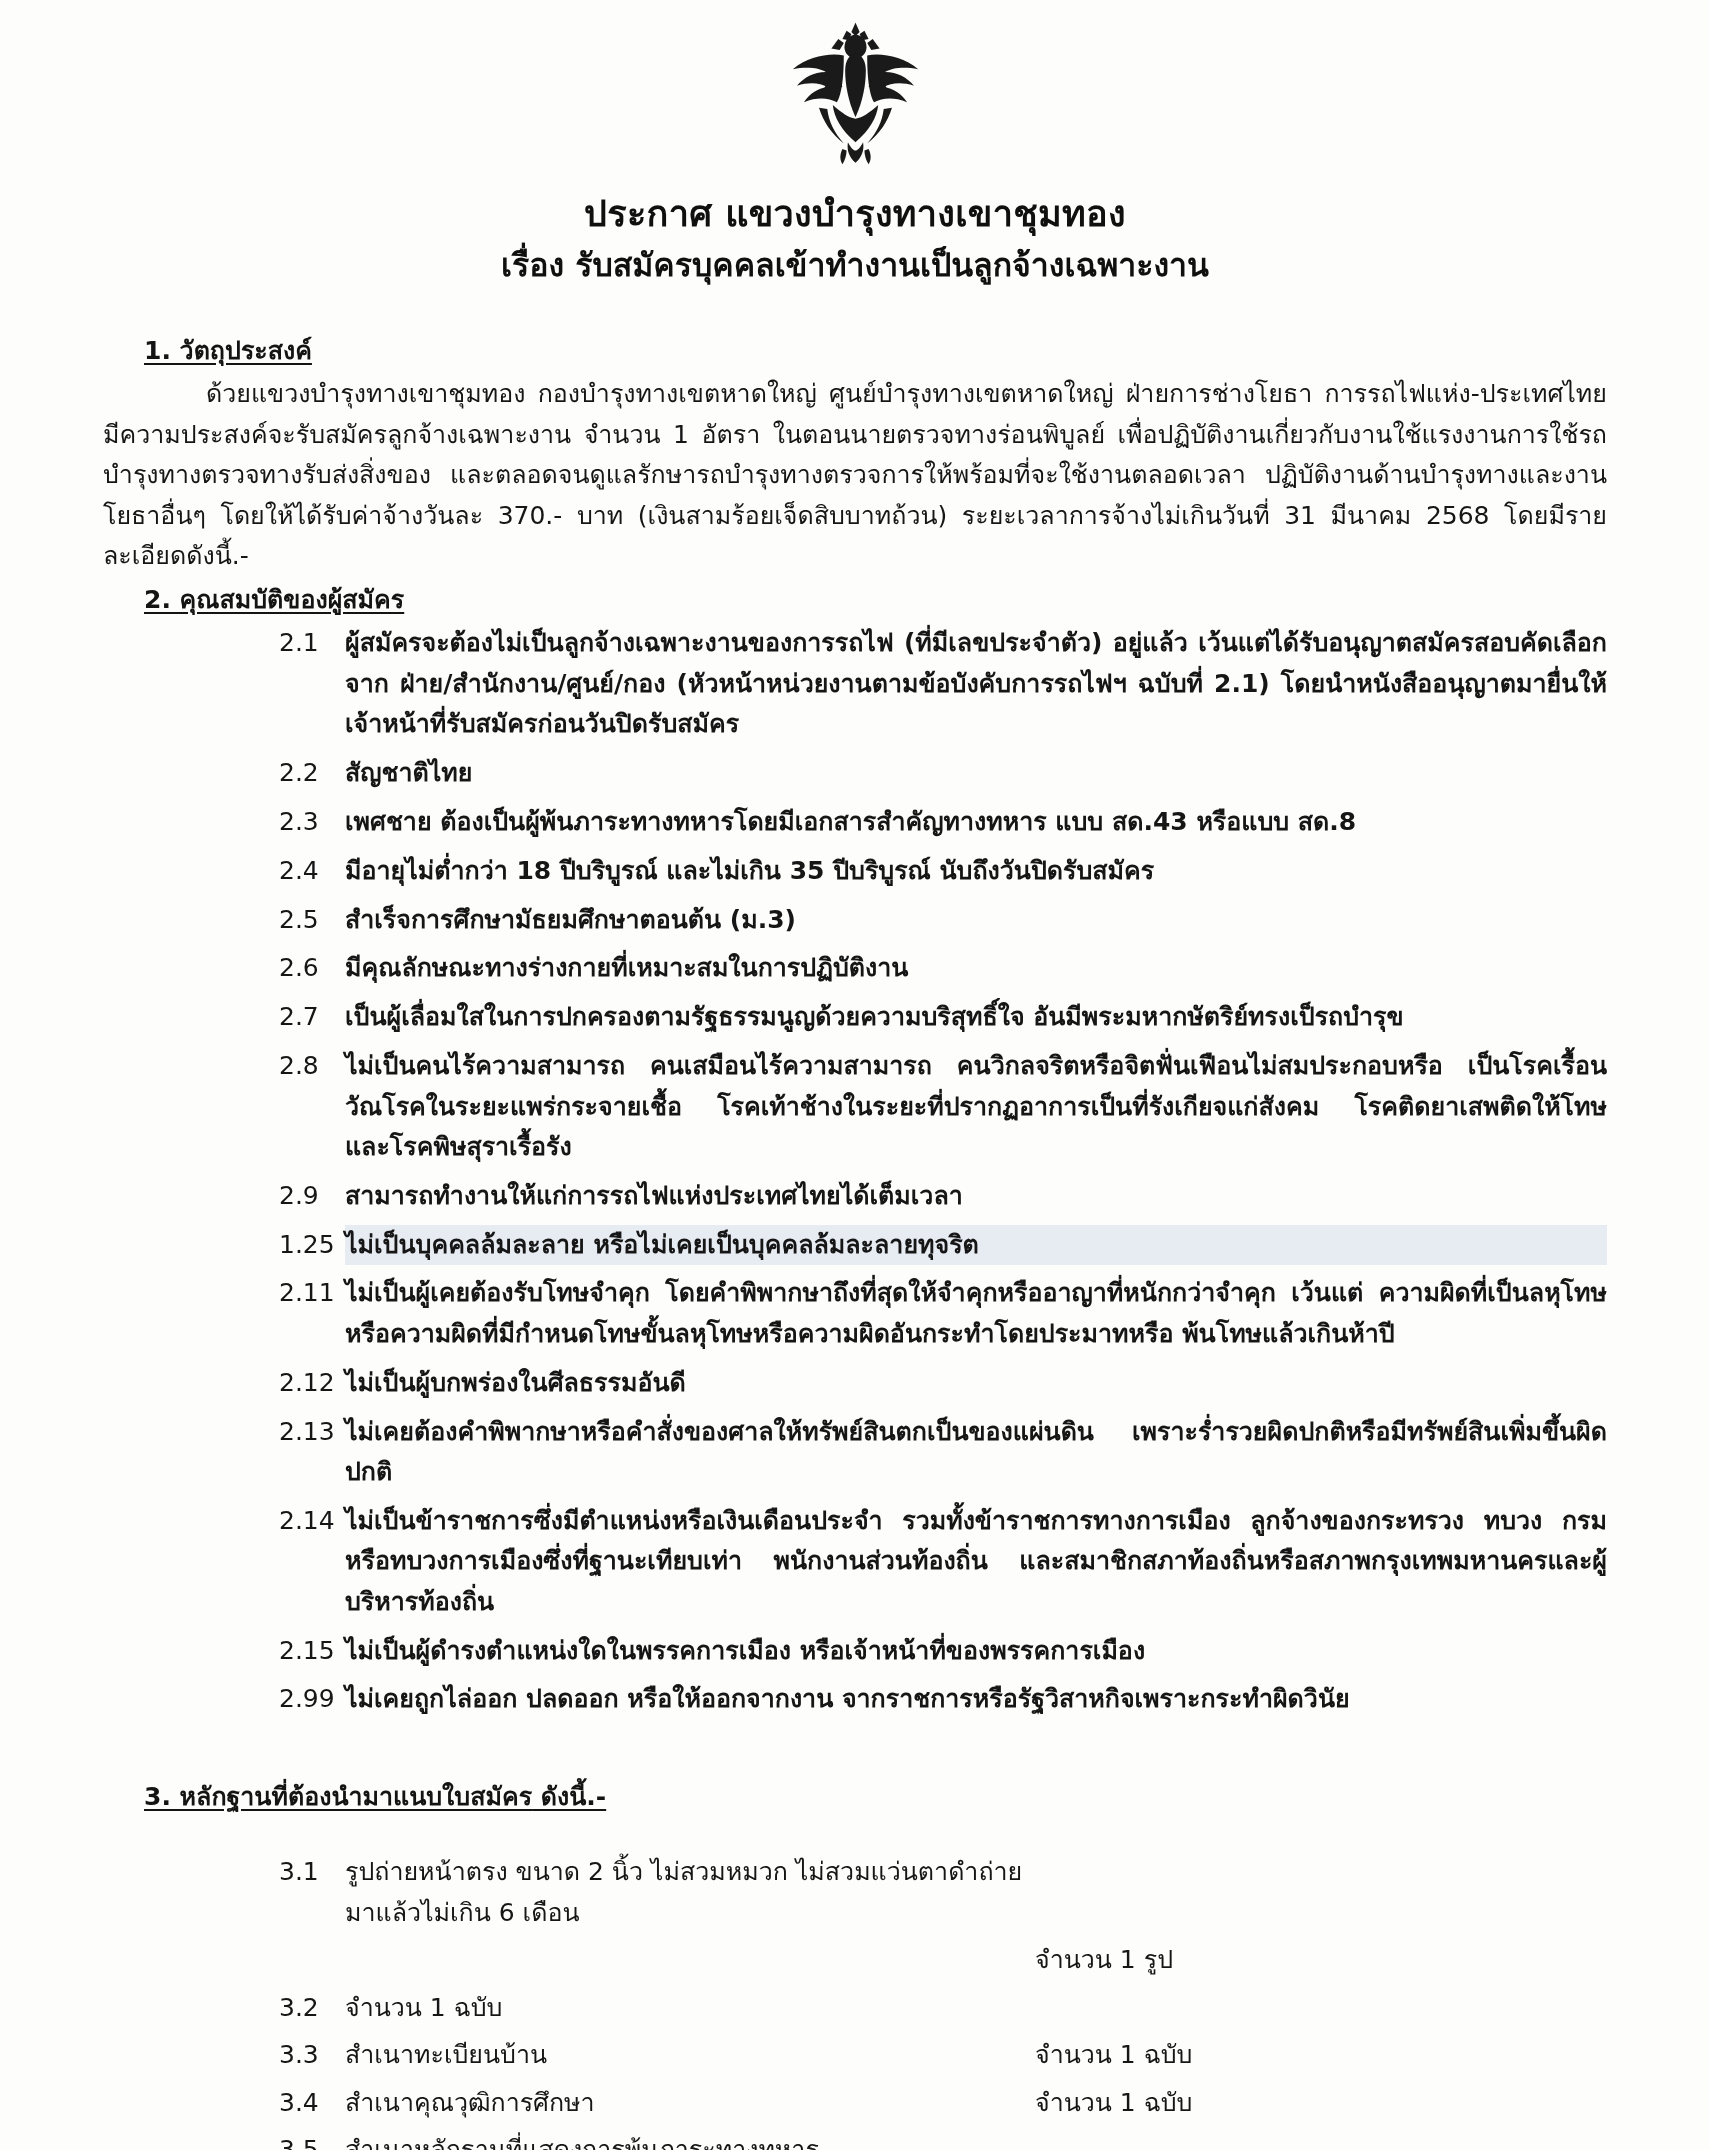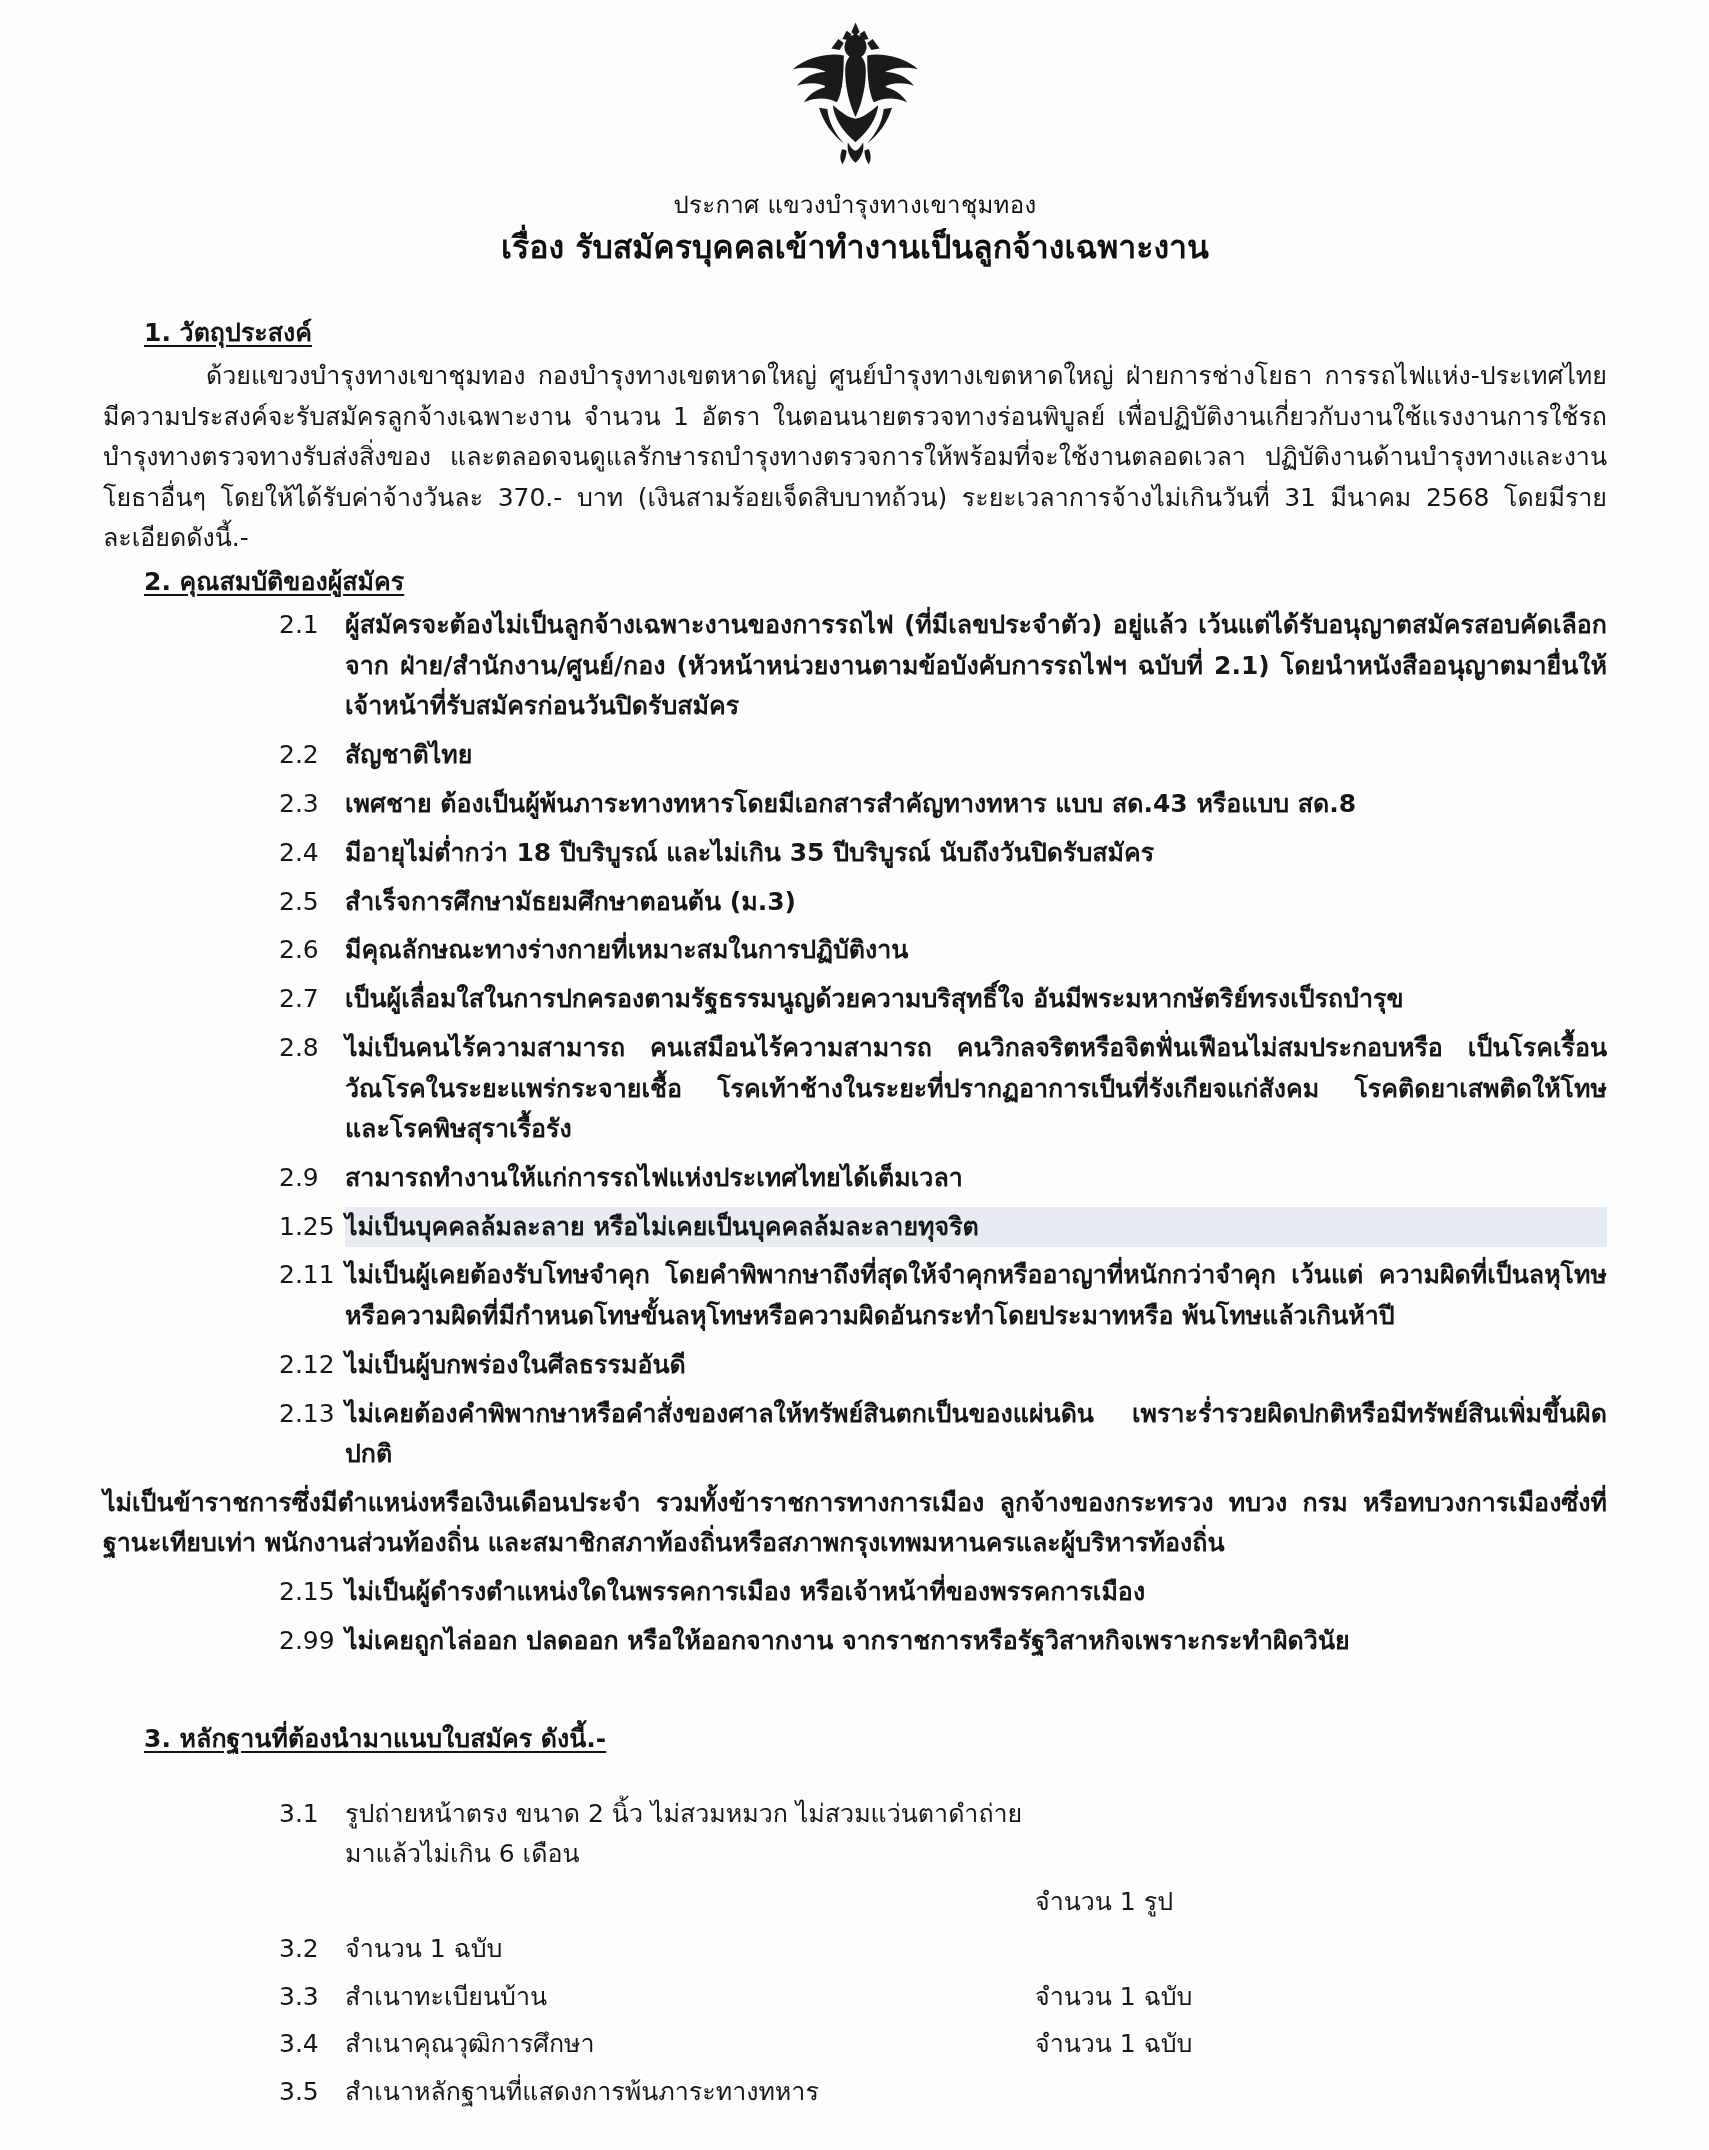--- a/index.html
+++ b/index.html
@@ -30,22 +30,22 @@
   .emblem {
     width: 145px;
     height: 148px;
   }
   
   .title-block {
     text-align: center;
     margin-bottom: 41px;
   }
   .title-line1 {
-    font-size: 24px;
-    font-weight: normal;
+    font-size: 36px;
+    font-weight: bold;
     letter-spacing: 0.3px;
     line-height: 1.5;
     color: #10100f;
   }
   .title-line2 {
     font-size: 32px;
     font-weight: bold;
     line-height: 1.5;
     color: #10100f;
   }
@@ -226,20 +226,21 @@
         </li>
       <li>
           <span class="num">2.12</span>
           <span class="txt">ไม่เป็นผู้บกพร่องในศีลธรรมอันดี</span>
         </li>
       <li>
           <span class="num">2.13</span>
           <span class="txt">ไม่เคยต้องคำพิพากษาหรือคำสั่งของศาลให้ทรัพย์สินตกเป็นของแผ่นดิน เพราะร่ำรวยผิดปกติหรือมีทรัพย์สินเพิ่มขึ้นผิดปกติ</span>
         </li>
       <li>
+          <span class="num">2.14</span>
           <span class="txt">ไม่เป็นข้าราชการซึ่งมีตำแหน่งหรือเงินเดือนประจำ รวมทั้งข้าราชการทางการเมือง ลูกจ้างของกระทรวง ทบวง กรม หรือทบวงการเมืองซึ่งที่ฐานะเทียบเท่า พนักงานส่วนท้องถิ่น และสมาชิกสภาท้องถิ่นหรือสภาพกรุงเทพมหานครและผู้บริหารท้องถิ่น</span>
         </li>
       <li>
           <span class="num">2.15</span>
           <span class="txt">ไม่เป็นผู้ดำรงตำแหน่งใดในพรรคการเมือง หรือเจ้าหน้าที่ของพรรคการเมือง</span>
         </li>
       <li>
           <span class="num">2.99</span>
           <span class="txt">ไม่เคยถูกไล่ออก ปลดออก หรือให้ออกจากงาน จากราชการหรือรัฐวิสาหกิจเพราะกระทำผิดวินัย</span>
         </li>

